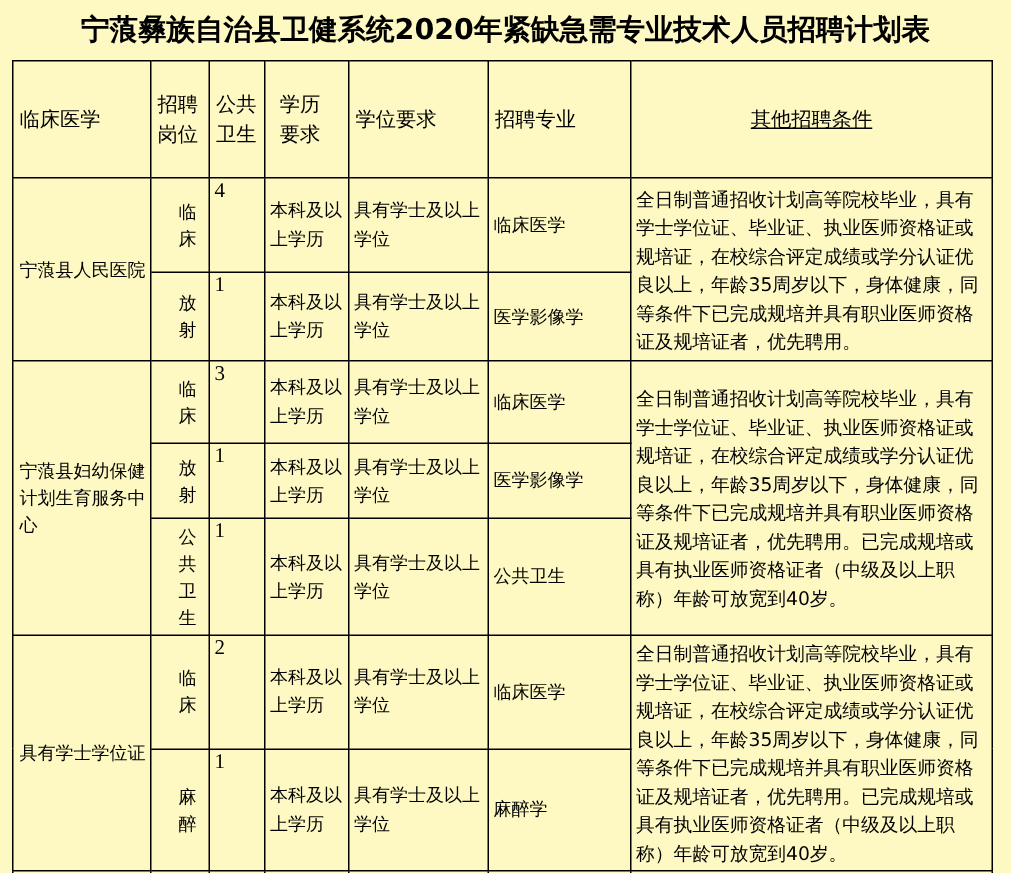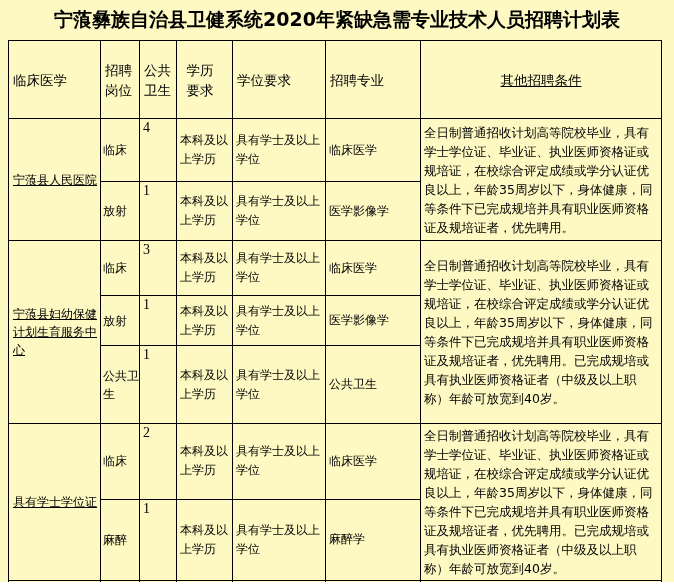--- a/index.html
+++ b/index.html
@@ -40,27 +40,26 @@
     padding: 0 2px 0 4px;
     line-height: 20px;
   }
   th.th-center { text-align: center; padding: 0; text-decoration: underline; }
   th.th-narrow { padding: 0 13px 0 4px; text-align: center; }
   td.unit {
     vertical-align: middle;
     font-size: 12px;
     line-height: 18px;
     padding: 0 1px 0 4px;
-    text-decoration: underline;
   }
   td.post {
     vertical-align: middle;
     font-size: 12px;
     line-height: 18px;
-    padding: 0 0 0 2px;
+    padding: 0 0 0 18px;
   }
   td.count {
     vertical-align: top;
     font-family: "Liberation Serif", serif;
     font-size: 14px;
     padding: 1px 0 0 3px;
   }
   td.edu, td.degree, td.major {
     vertical-align: middle;
     font-size: 12px;

